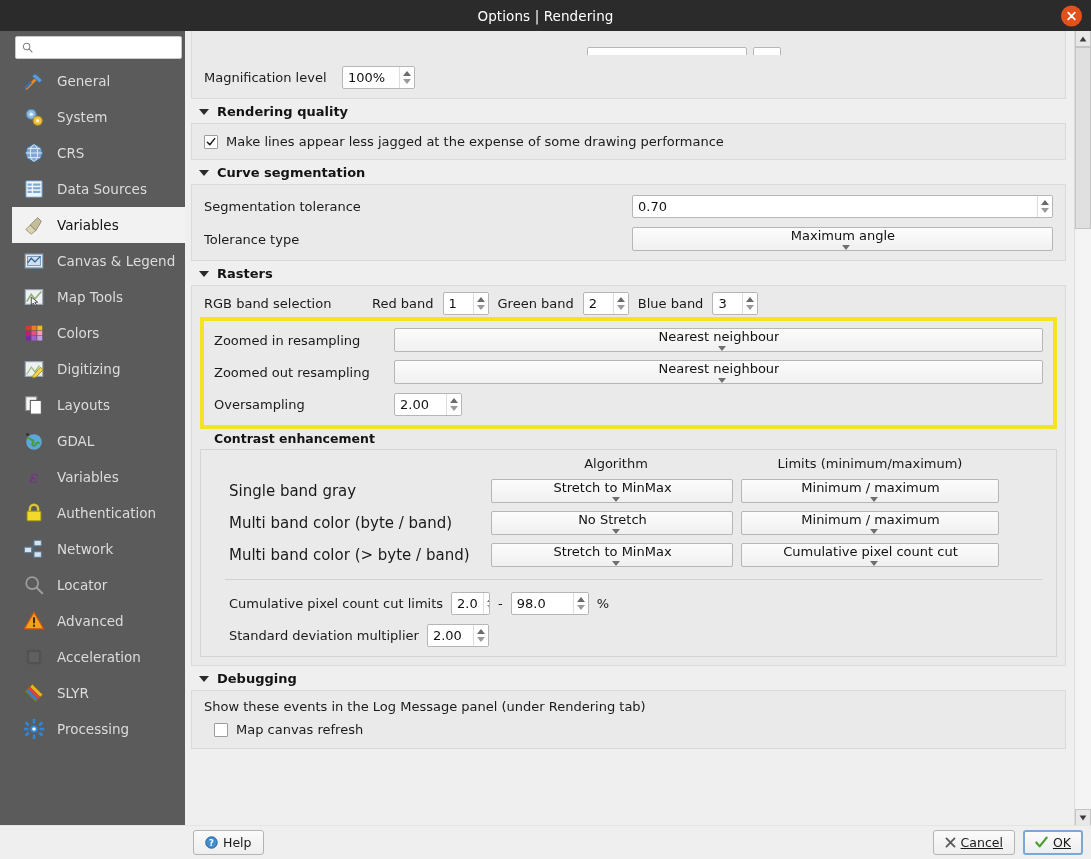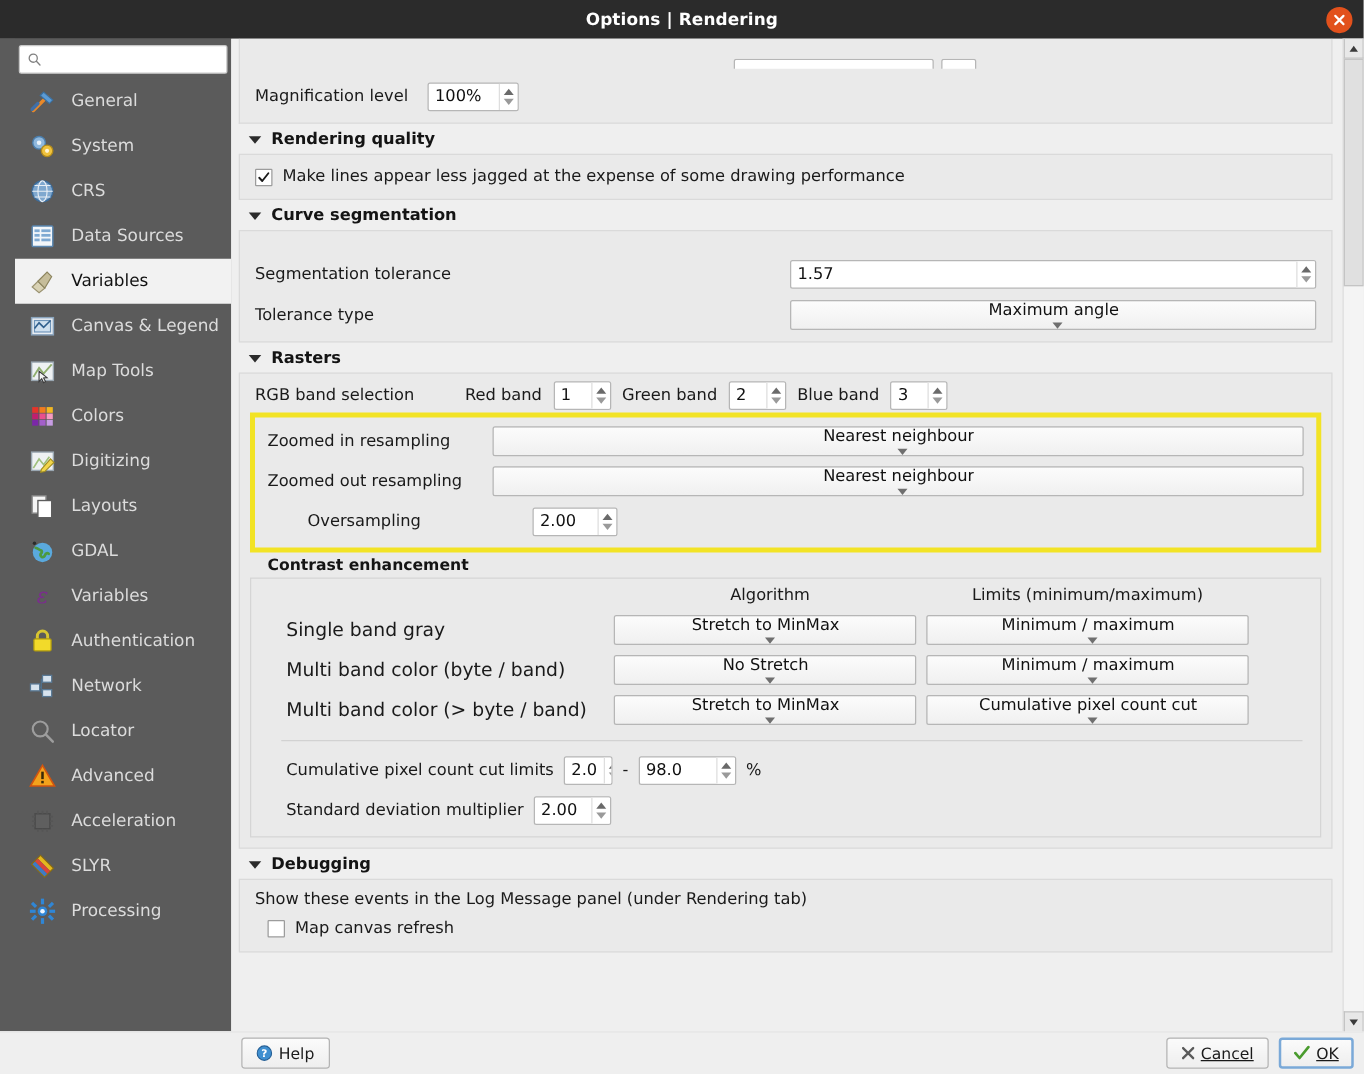--- a/index.html
+++ b/index.html
@@ -22,21 +22,21 @@
   
   .titlebar {
     height: 31px; flex: 0 0 31px;
     background: #2b2b2b;
     display: flex; align-items: center; justify-content: center;
     position: relative;
   }
   .titlebar-text {
     color: #ffffff;
     font-size: 13.5px;
-    font-weight: bold;
+    font-weight: normal;
     letter-spacing: .1px;
   }
   .close-btn {
     position: absolute; right: 9px; top: 50%;
     transform: translateY(-50%);
     width: 21px; height: 21px;
     border-radius: 50%;
     background: #e2511c;
     display: flex; align-items: center; justify-content: center;
     cursor: pointer;
@@ -601,25 +601,25 @@
               </svg>
             </span>
             <span class="lbl">Make lines appear less jagged at the expense of some drawing performance</span>
           </div>
         </div>
 
         <div class="grp-title">
           <span class="tri"></span>
           <span>Curve segmentation</span>
         </div>
-        <div class="panel" style="padding:21px 12px 8px 12px;">
+        <div class="panel" style="padding:8px 12px 8px 12px;">
           <div class="row">
             <div class="lbl" style="width:420px;">Segmentation tolerance</div>
             <div class="spin" style="flex:1 1 auto;">
-              <div class="val">1.57</div>
+              <div class="val">0.70</div>
               <div class="arrows">
                 <div class="ar-up"></div>
                 <div class="ar-dn"></div>
               </div>
             </div>
           </div>
           <div class="row" style="margin-top:7px;">
             <div class="lbl" style="width:420px;">Tolerance type</div>
             <div class="combo" style="flex:1 1 auto;">
               <span class="ctext">Maximum angle</span>
@@ -672,21 +672,21 @@
               </div>
             </div>
             <div class="row" style="margin-top:6px;">
               <div class="lbl" style="width:172px;">Zoomed out resampling</div>
               <div class="combo" style="flex:1 1 auto;">
                 <span class="ctext">Nearest neighbour</span>
                 <span class="cdn"></span>
               </div>
             </div>
             <div class="row" style="margin-top:6px;">
-              <div class="lbl" style="width:172px;margin-left:32px;">Oversampling</div>
+              <div class="lbl" style="width:172px;">Oversampling</div>
               <div class="spin" style="width:68px;">
                 <div class="val">2.00</div>
                 <div class="arrows">
                   <div class="ar-up"></div>
                   <div class="ar-dn"></div>
                 </div>
               </div>
             </div>
           </div>
 

